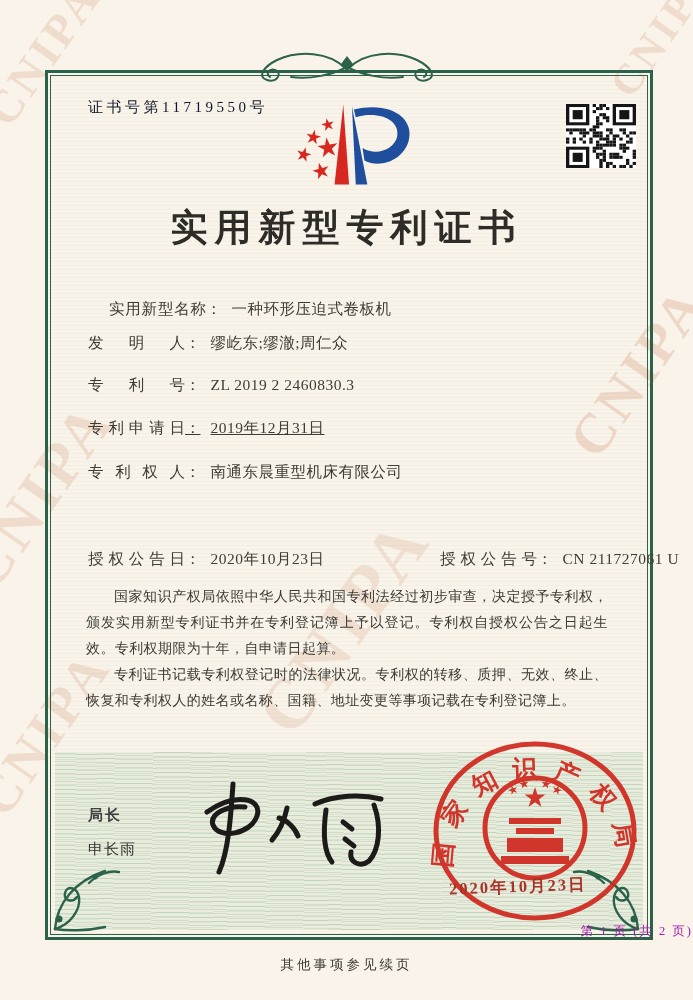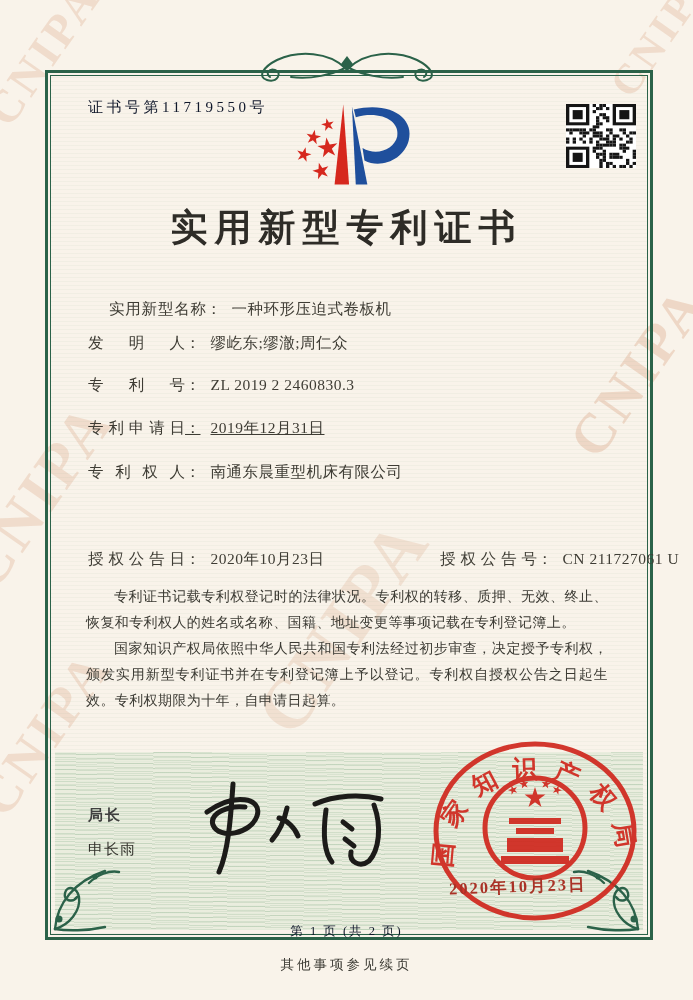--- a/index.html
+++ b/index.html
@@ -77,22 +77,22 @@
   .signer-name{position:absolute;z-index:3;left:88px;top:840px;font-size:15px;font-weight:400;
     font-family:"Liberation Sans","DejaVu Sans",sans-serif;color:#34332d;letter-spacing:1px;}
   .signature{position:absolute;z-index:3;left:183px;top:772px;width:215px;height:110px;}
   .seal{position:absolute;z-index:3;left:430px;top:740px;width:210px;height:182px;}
   .seal-date{
     position:absolute;z-index:4;left:449px;top:876px;
     font-size:16.5px;font-weight:700;color:#a93226;letter-spacing:2px;
     transform:rotate(-2deg);white-space:nowrap;
   }
   .page-no{
-    position:absolute;z-index:2;left:0;top:923px;width:100%;text-align:center;
-    font-size:12.5px;letter-spacing:2px;color:#0f172a;
+    position:absolute;z-index:2;left:0;top:923px;width:100%;text-align:right;
+    font-size:12.5px;letter-spacing:2px;color:#a21caf;
   }
   .note{
     position:absolute;z-index:2;left:0;top:956px;width:100%;text-align:center;
     font-size:13.5px;letter-spacing:3px;color:#3b3a33;
   }
   svg{display:block;}
 </style>
 </head>
 <body>
 
@@ -308,22 +308,22 @@
     <span class="f-label">专利权人</span><span class="f-colon">：</span><span class="f-value">南通东晨重型机床有限公司</span>
   </div>
   <div class="frow r6">
     <span class="f-label">授权公告日</span><span class="f-colon">：</span><span class="f-value">2020年10月23日</span>
     <span class="f-second">
       <span class="f-label">授权公告号</span><span class="f-colon">：</span><span class="f-value">CN 211727061 U</span>
     </span>
   </div>
 
   <div class="paras">
+    <p>国家知识产权局依照中华人民共和国专利法经过初步审查，决定授予专利权，颁发实用新型专利证书并在专利登记簿上予以登记。专利权自授权公告之日起生效。专利权期限为十年，自申请日起算。</p>
     <p>专利证书记载专利权登记时的法律状况。专利权的转移、质押、无效、终止、恢复和专利权人的姓名或名称、国籍、地址变更等事项记载在专利登记簿上。</p>
-    <p>国家知识产权局依照中华人民共和国专利法经过初步审查，决定授予专利权，颁发实用新型专利证书并在专利登记簿上予以登记。专利权自授权公告之日起生效。专利权期限为十年，自申请日起算。</p>
   </div>
 
   <div class="signer-title">局长</div>
   <div class="signer-name">申长雨</div>
 
   <svg class="signature" viewBox="0 0 215 110">
     <g stroke="#1c1b19" stroke-width="5" fill="none" stroke-linecap="round" stroke-linejoin="round">
       <path d="M24 40 C52 20 80 26 74 44 C68 62 36 68 30 53 C26 41 46 33 62 35"></path>
       <path d="M50 12 C48 40 46 78 36 100"></path>
       <path d="M104 36 C101 50 96 60 89 68"></path>

